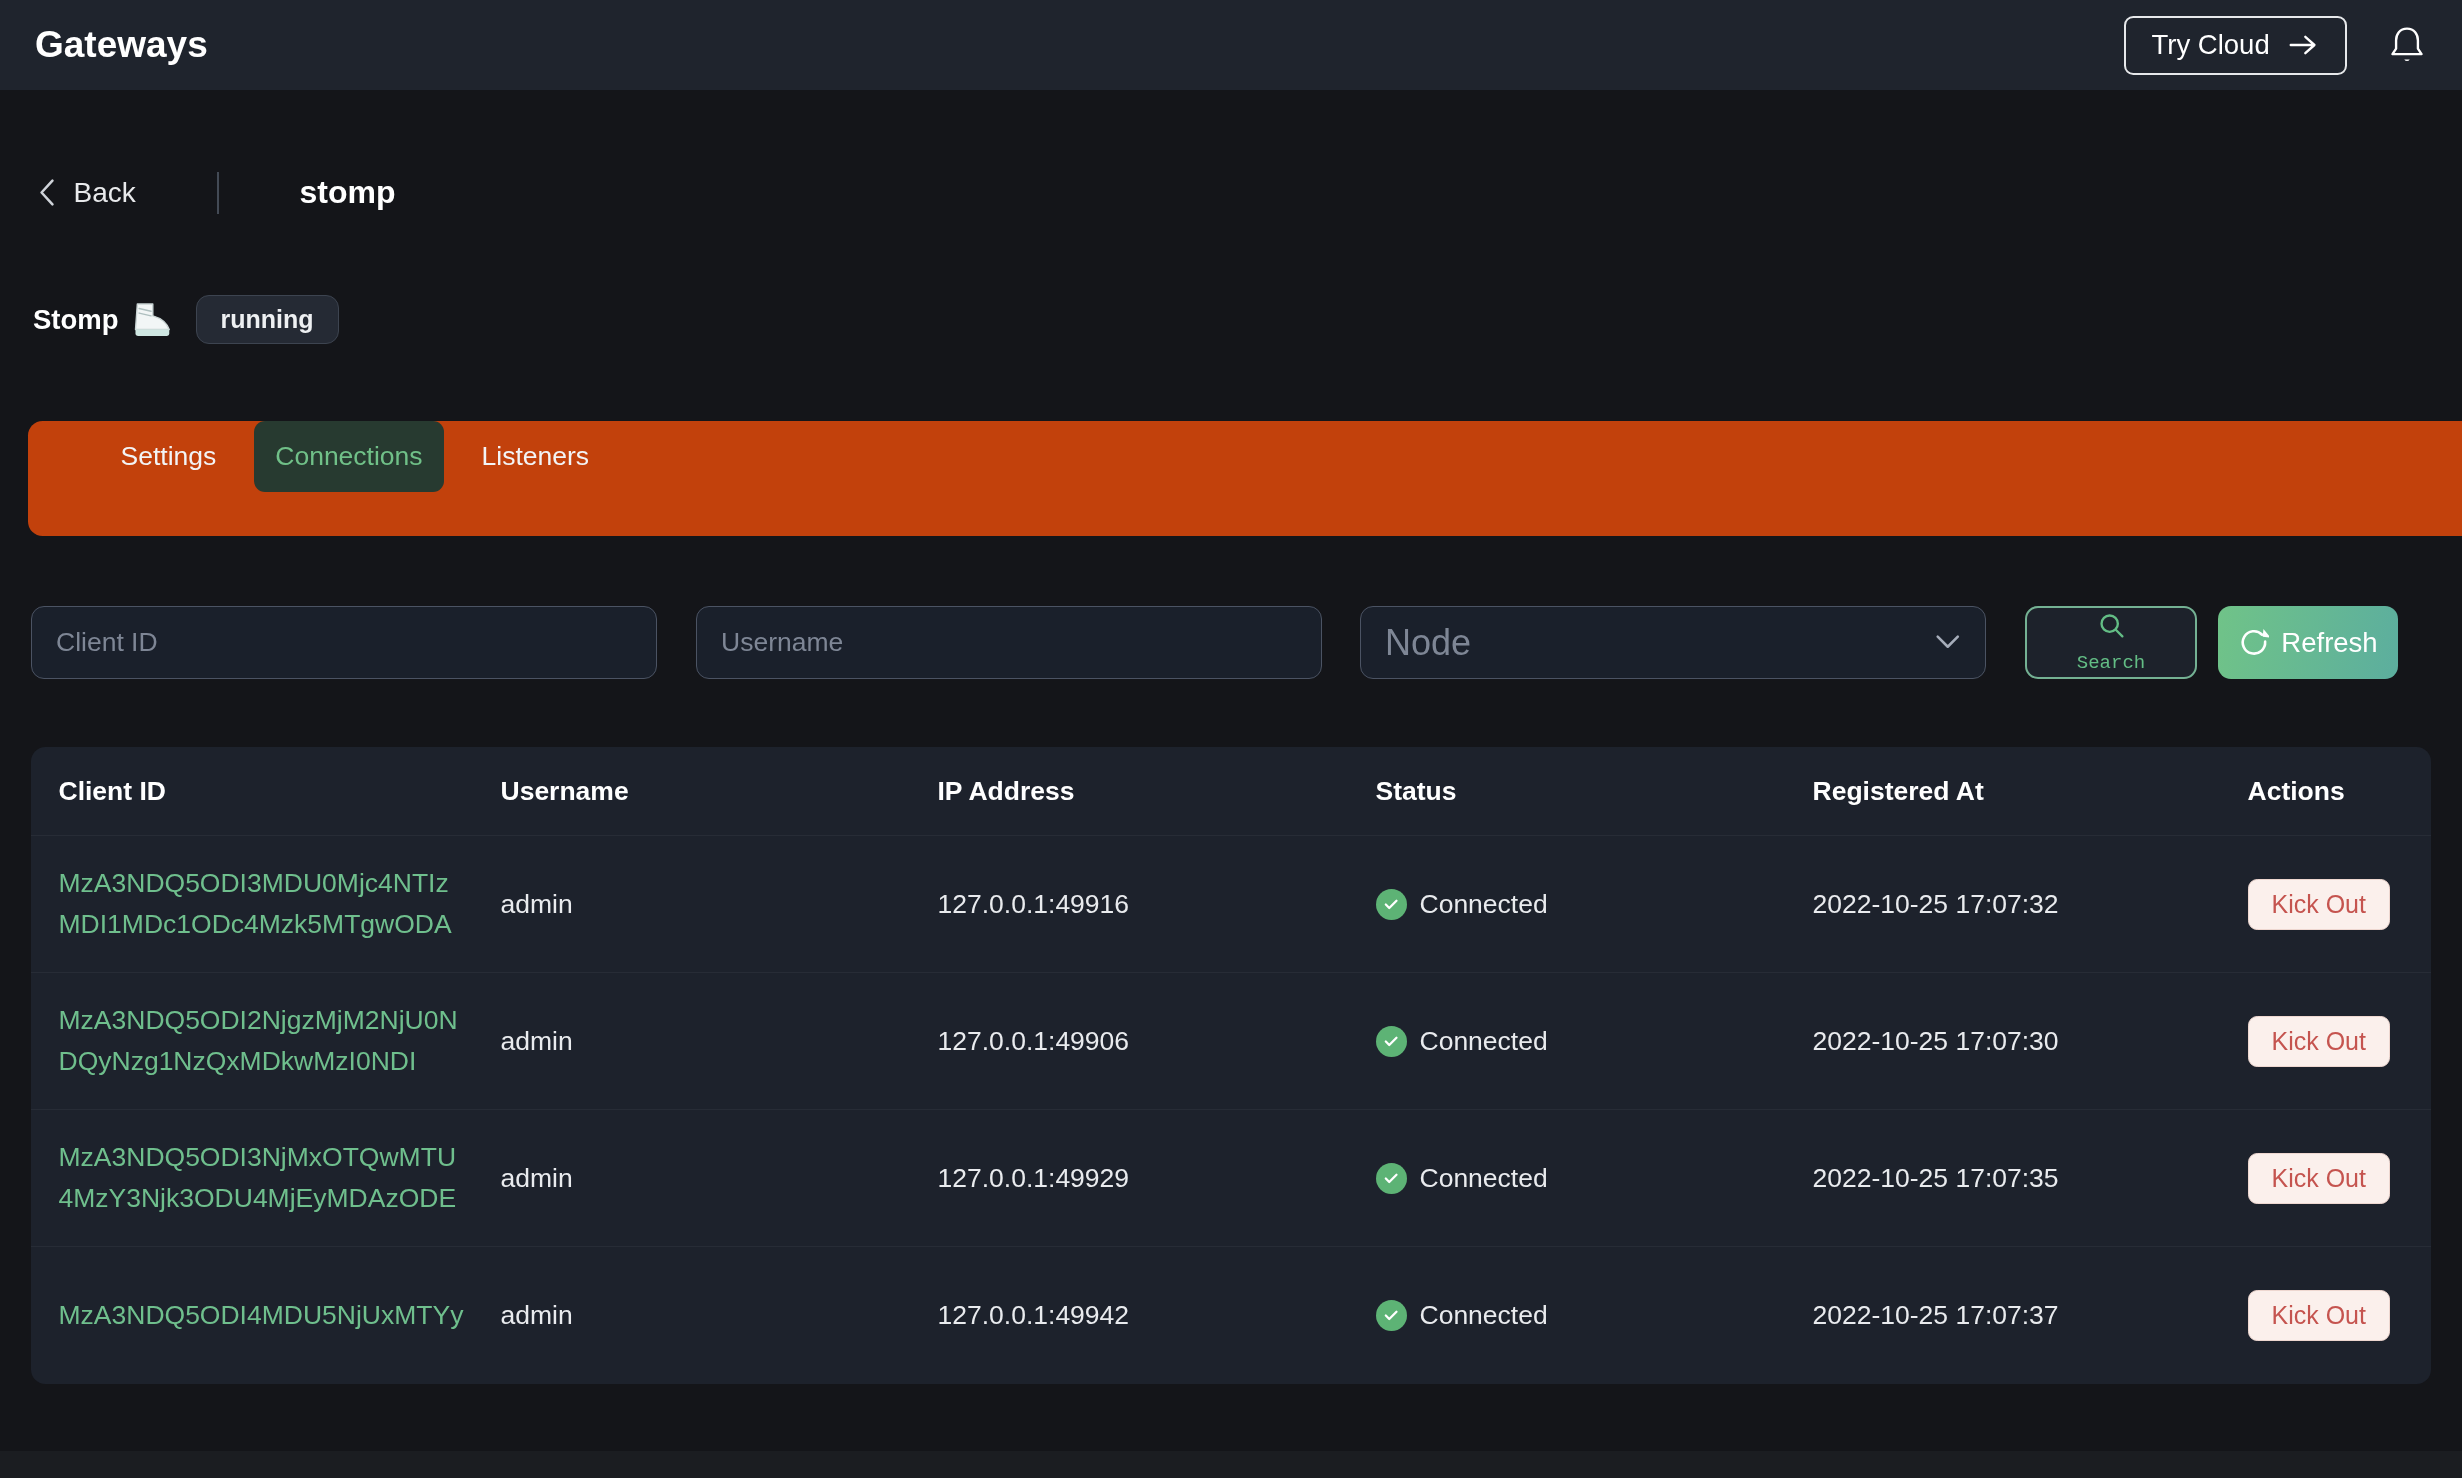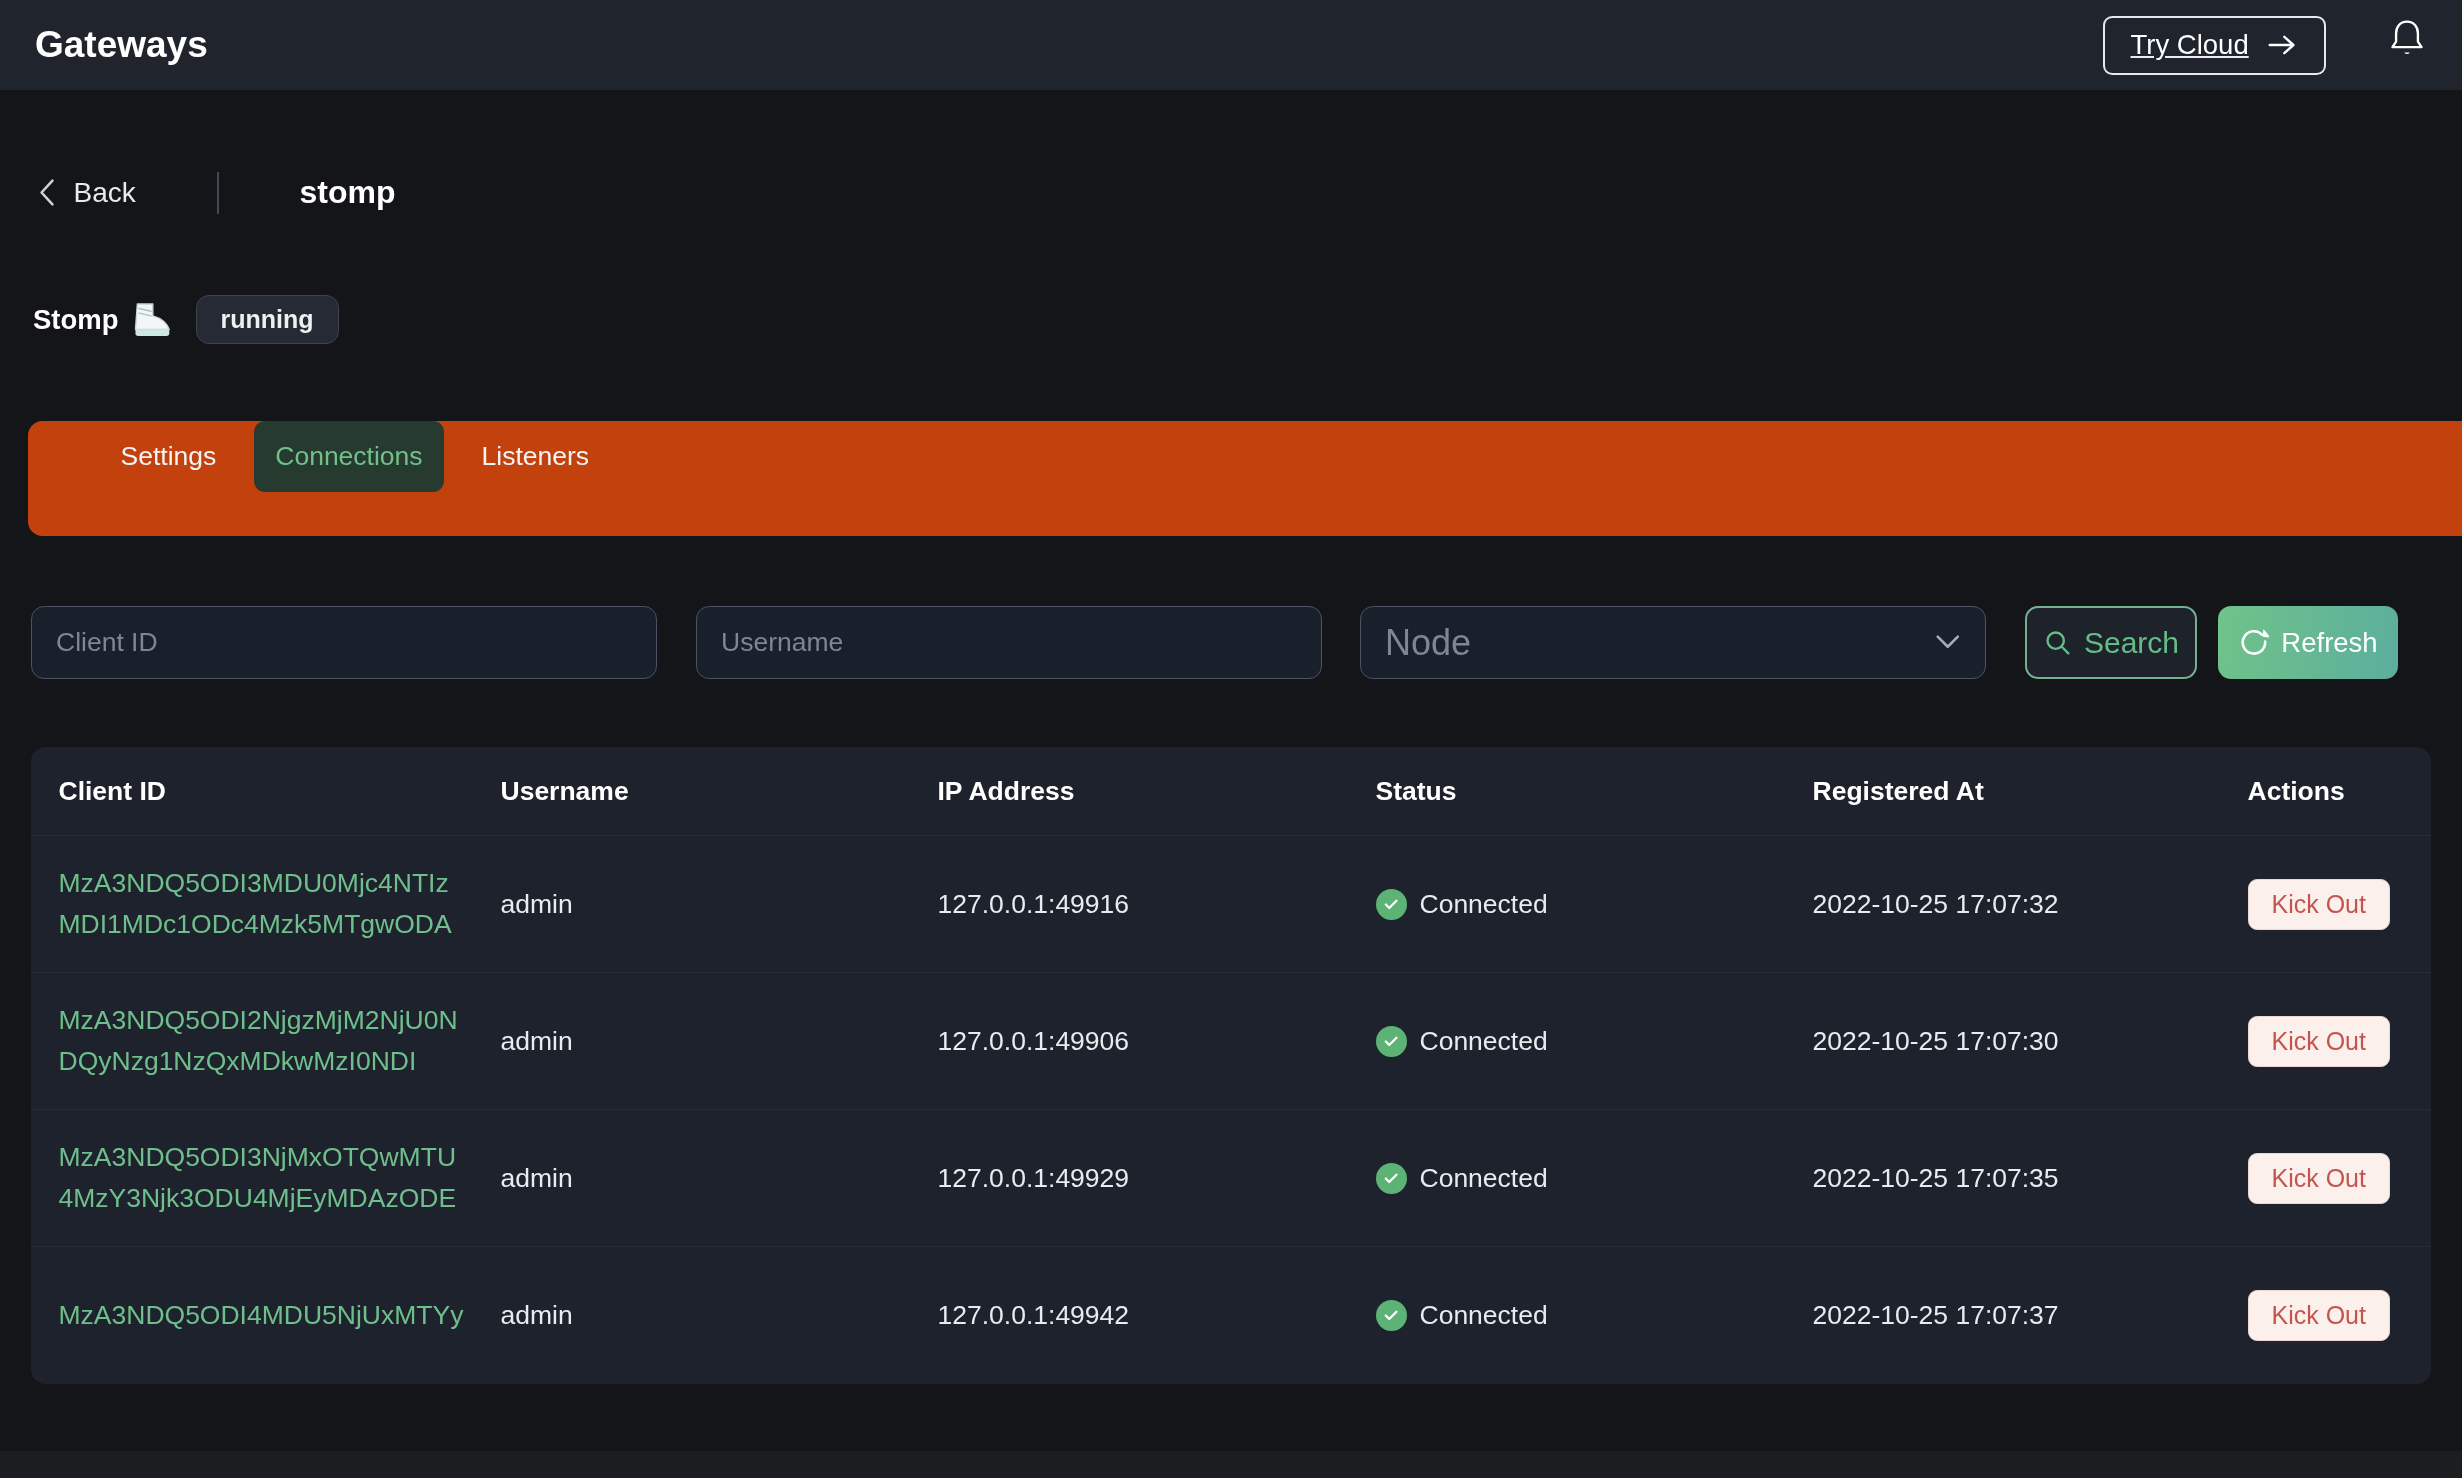--- a/index.html
+++ b/index.html
@@ -10,21 +10,21 @@
     position:relative;
     overflow:hidden;
     color:#e9ebee;
   }
   
   .topbar {
     position:absolute; top:0; left:0; right:0; height:90px;
     background:#1f242d; display:flex; align-items:center; padding:0 35px;
   }
   .topbar h1 { font-size:37px; font-weight:700; color:#ffffff; }
-  .topbar-right { margin-left:auto; display:flex; align-items:flex-start; gap:61px;text-decoration:underline; }
+  .topbar-right { margin-left:auto; display:flex; align-items:center; gap:40px; }
   .try-cloud {
     display:flex; align-items:center; gap:18.3px; height:59px;
     background:transparent; border:2.3px solid #e6e8ea; border-radius:9.2px;
     color:#ffffff; font-size:27.5px; padding:0 26px; cursor:pointer;
     font-family:"Liberation Sans", sans-serif;
   }
   .icon { display:inline-flex; align-items:center; justify-content:center; }
   
   .breadcrumb {
     position:absolute; top:163px; left:37px; height:59px;
@@ -70,23 +70,23 @@
   .fi-1 { left:31px; width:626px; }
   .fi-2 { left:696px; width:626px; }
   .node-select {
     left:1360px; width:626px; background:#1a202b; border:1.8px solid #4b5363;
     display:flex; align-items:center; justify-content:space-between;
     padding:0 24px; cursor:pointer;
   }
   .node-select .sel-label { color:#7e8695; font-size:36px; }
   .search-btn {
     left:2025px; width:172px; background:#1d222b;
-    border:2.3px solid #74b193; color:#63bd85; font-size:30px;
+    border:2.3px solid #74b193; color:#63bd85; font-size:19px;
     display:flex; align-items:center; justify-content:center; gap:12px;
-    cursor:pointer; font-family:Liberation Sans, sans-serif;
+    cursor:pointer; font-family:Liberation Mono, monospace;flex-direction:column;
   }
   .refresh-btn {
     left:2218px; width:180px; border:none;
     background:linear-gradient(100deg,#70c388 0%,#5cae9e 100%);
     color:#ffffff; font-size:27.5px;
     display:flex; align-items:center; justify-content:center; gap:12px;
     cursor:pointer; font-family:"Liberation Sans", sans-serif;
   }
   
   .table-panel {

